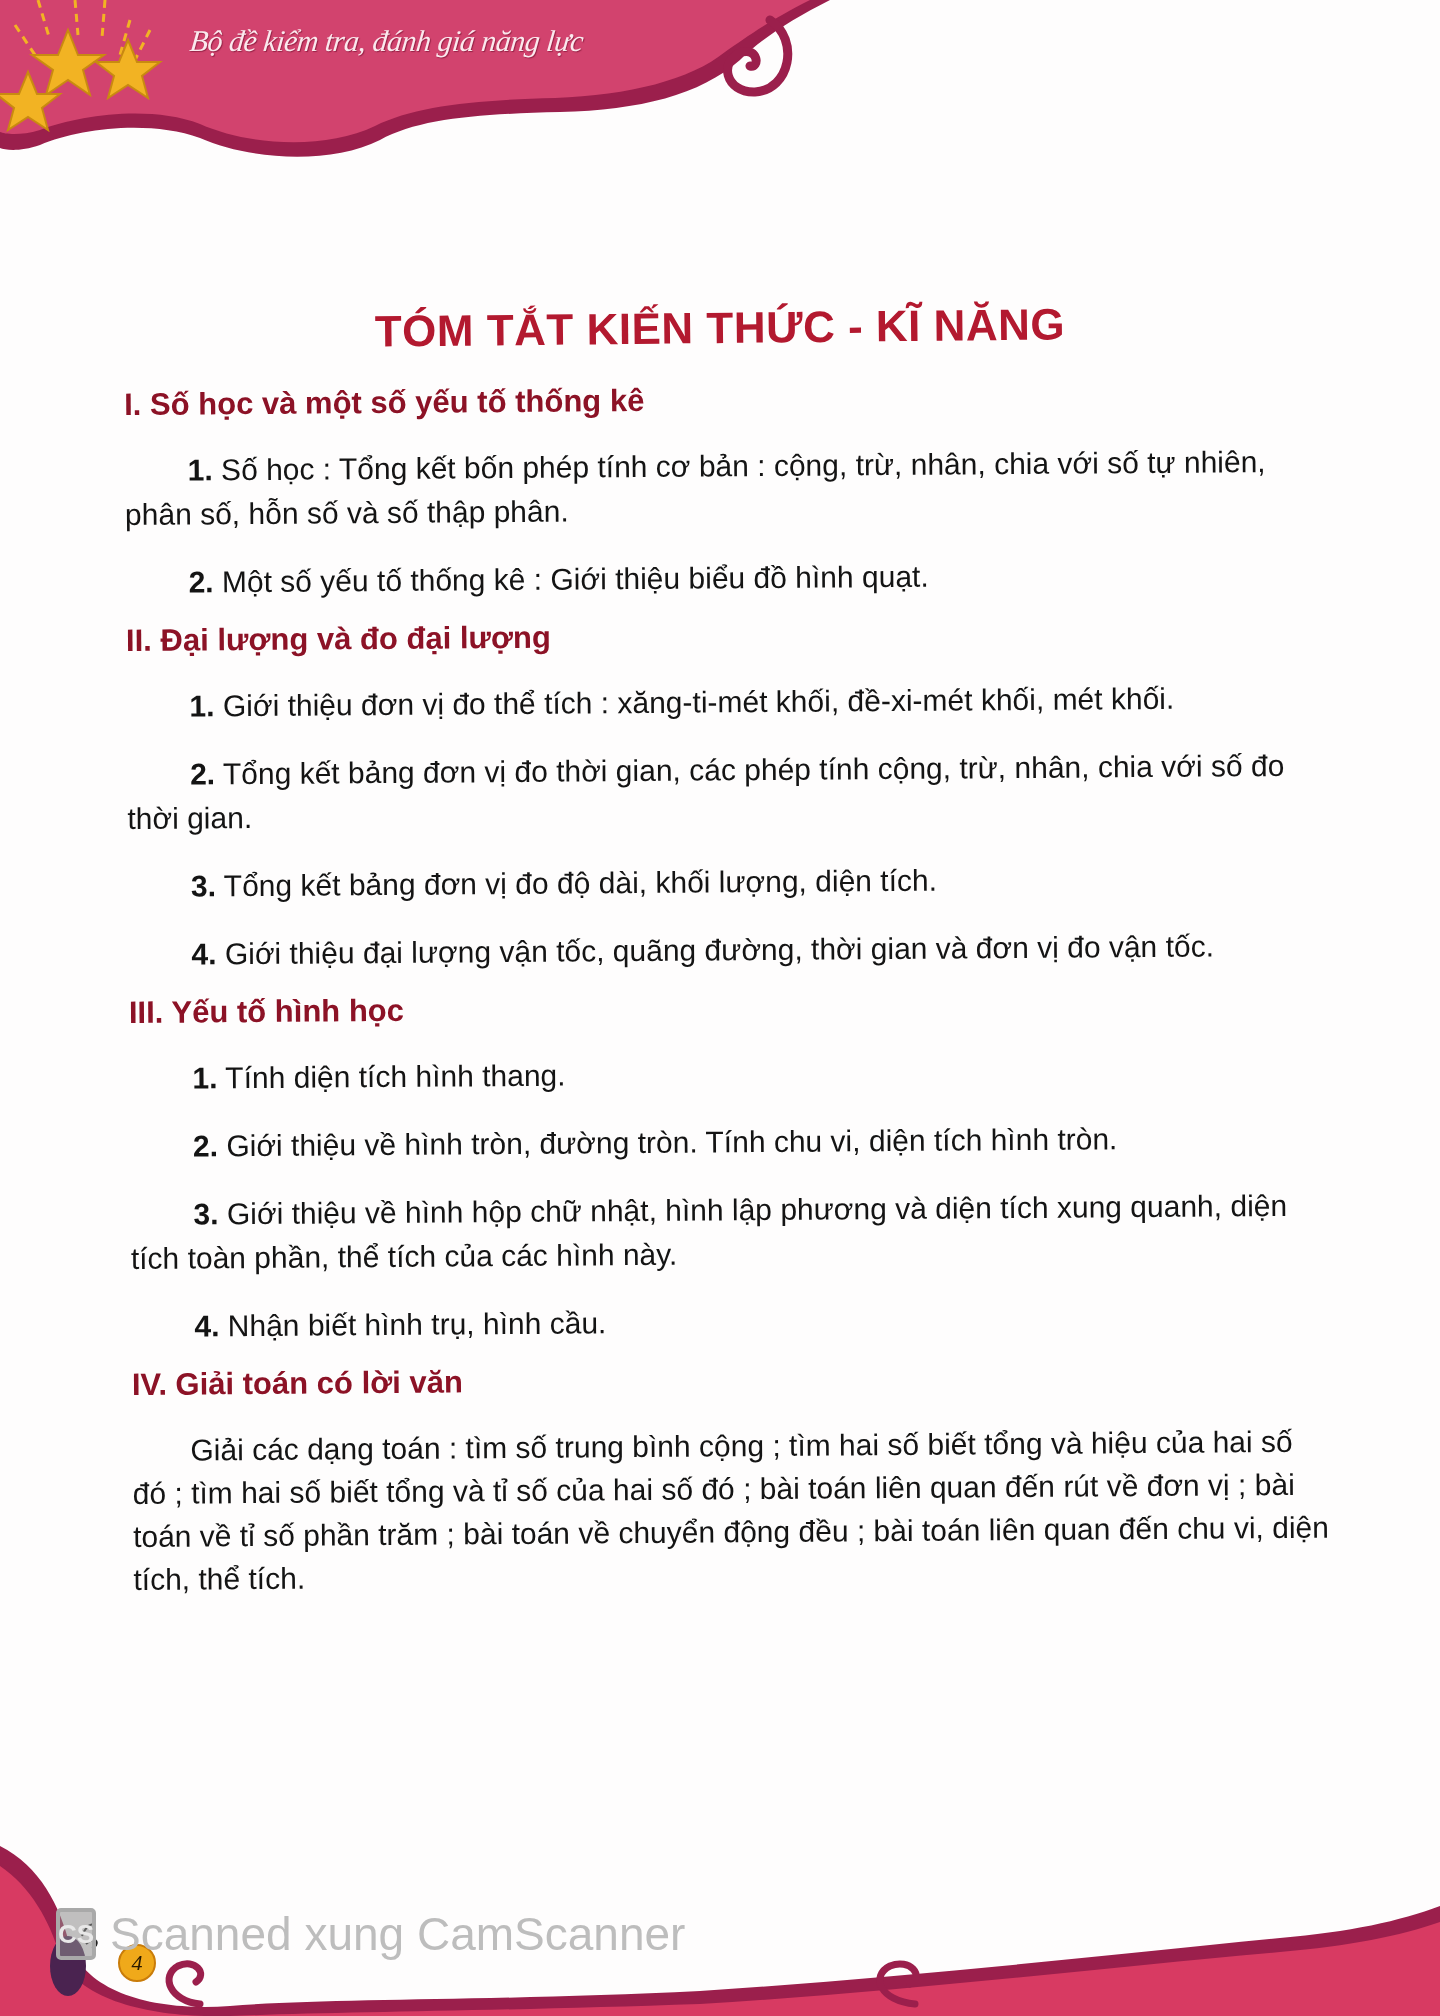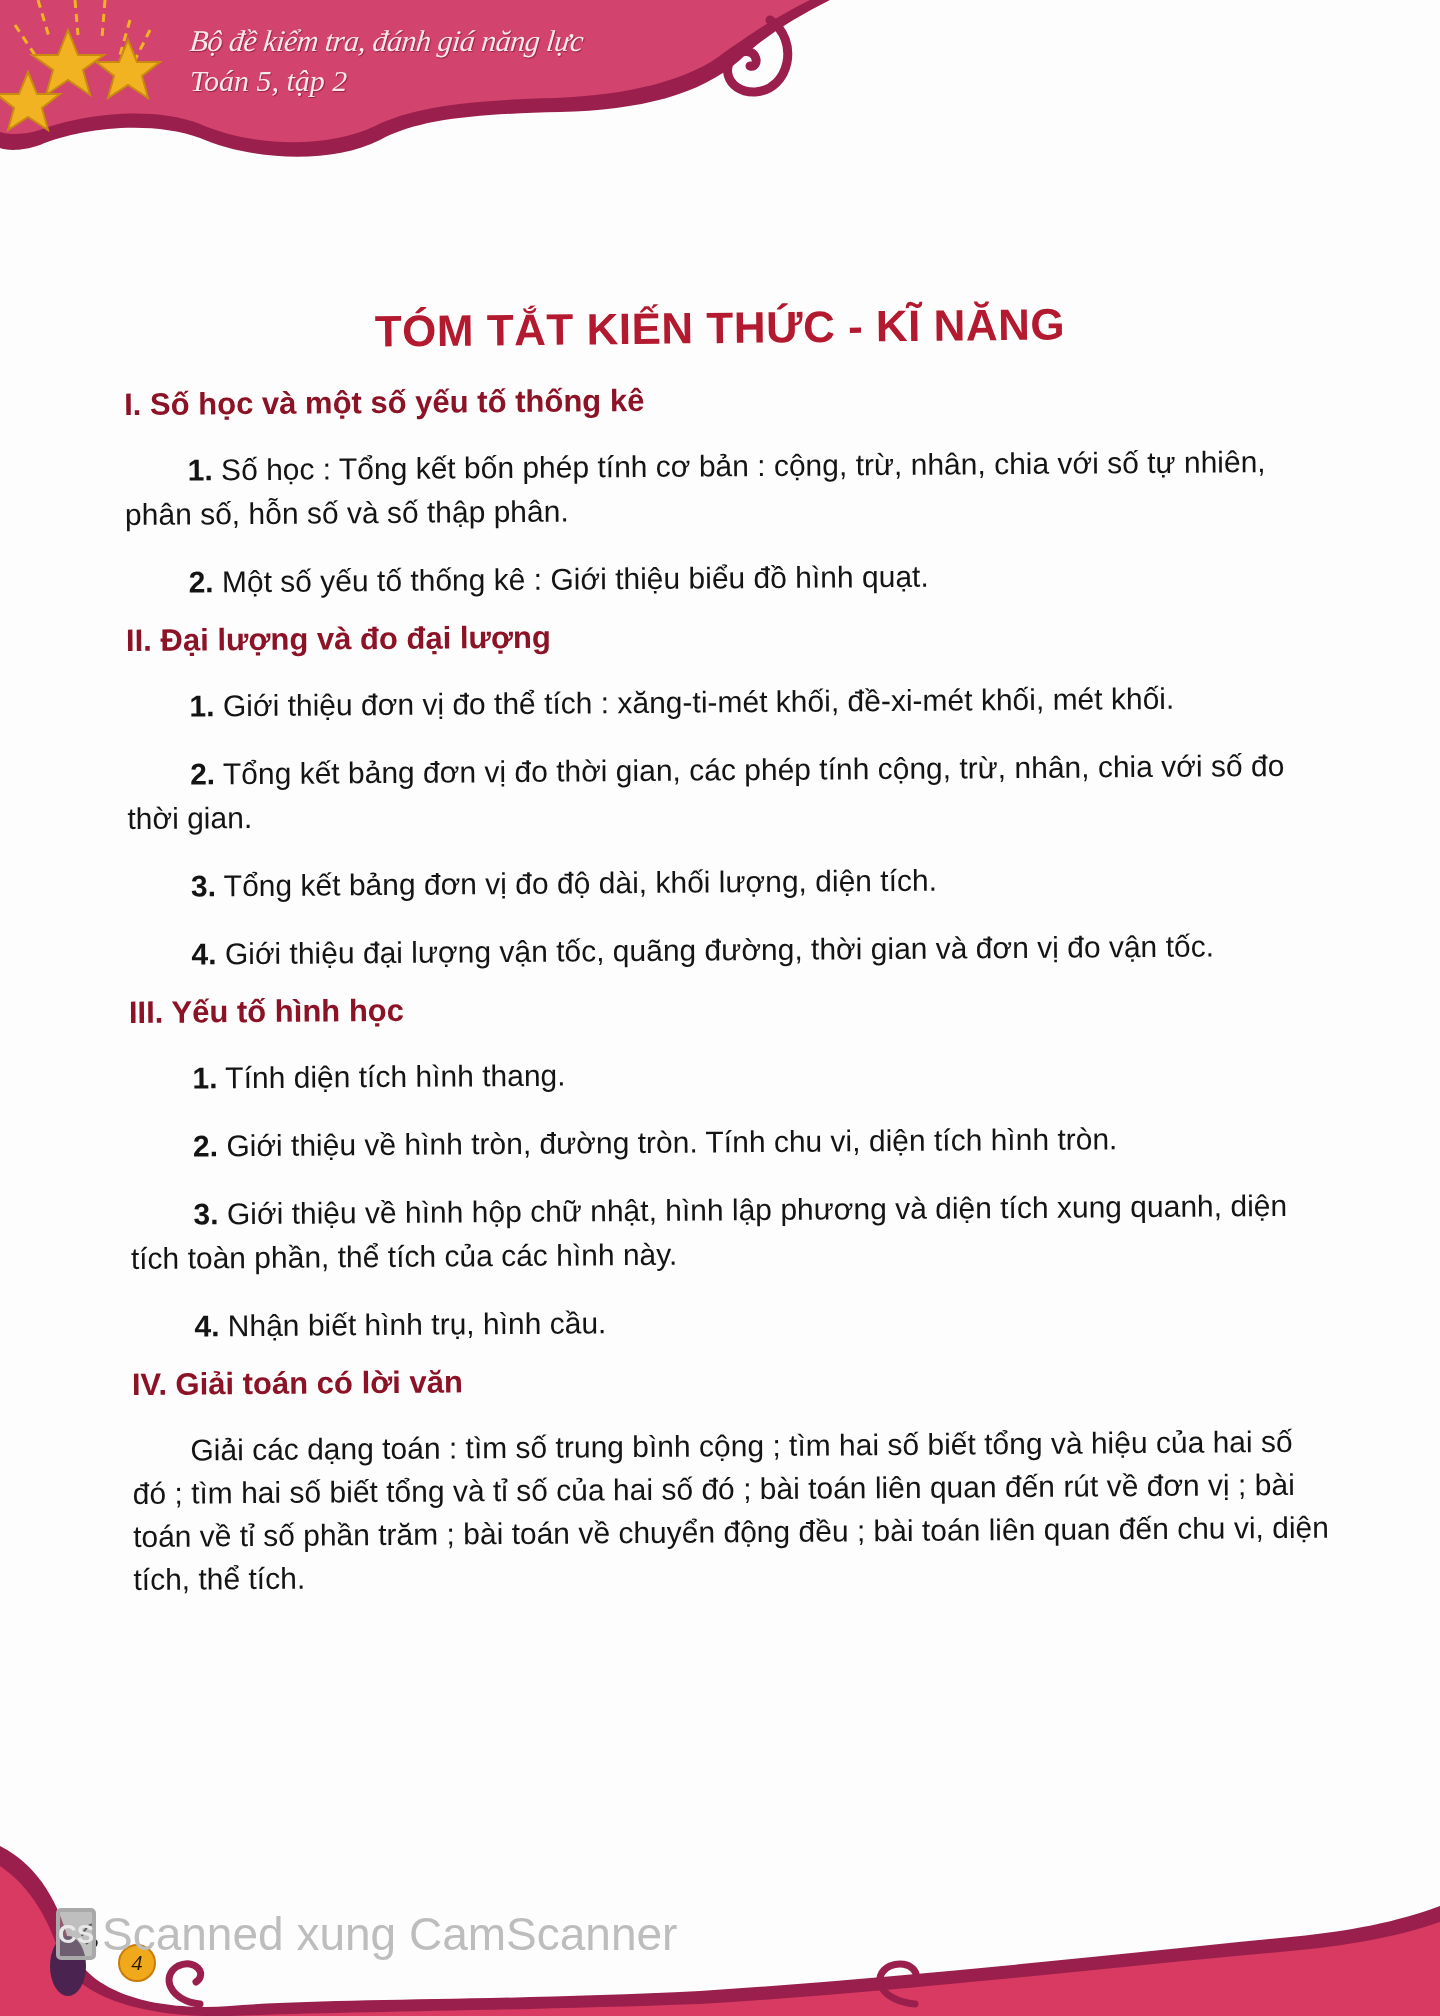--- a/index.html
+++ b/index.html
@@ -38,21 +38,21 @@
   .gap-h { height: 16px; }
   .para { font-size: 30px; line-height: 43px; margin: 0; text-indent: 58px; }
   .watermark {
     position: absolute; left: 56px; top: 1907px; display: flex; align-items: center;
     color: #bdbdbd; font-size: 46px;
   }
   .cs-logo {
     width: 40px; height: 52px; border: 4px solid #a9a9a9; border-radius: 5px;
     background: rgba(140,140,140,0.55); color: #e8e8e8; font-weight: bold;
     font-size: 26px; display: flex; align-items: center; justify-content: center;
-    margin-right: 6px; box-sizing: border-box;
+    margin-right: 14px; box-sizing: border-box;
   }
   .page-number {
     position: absolute; left: 118px; top: 1944px; width: 34px; height: 34px;
     border-radius: 50%; background: #f0a91a; border: 2px solid #c97c0a;
     color: #2a1a00; font-size: 22px; font-family: "Liberation Serif", serif;
     display: flex; align-items: center; justify-content: center; font-style: italic;
   }
 </style>
 </head>
 <body>
@@ -74,21 +74,20 @@
 
   <g>
     <polygon points="68,30 78,55 104,55 83,70 90,95 68,80 46,95 53,70 32,55 58,55" fill="#f2b323" stroke="#c98a10" stroke-width="2"></polygon>
     <polygon points="128,40 137,62 160,62 142,76 148,98 128,85 108,98 114,76 96,62 119,62" fill="#f2b323" stroke="#c98a10" stroke-width="2"></polygon>
     <polygon points="28,72 37,94 60,94 42,108 48,130 28,117 8,130 14,108 -4,94 19,94" fill="#f2b323" stroke="#c98a10" stroke-width="2"></polygon>
   </g>
 </svg>
 
 <div class="header-text">
   <span class="header-series">Bộ đề kiểm tra, đánh giá năng lực</span>
-  <span class="header-book">Toán 5, tập 2</span>
 </div>
 
 <h1 class="page-title">TÓM TẮT KIẾN THỨC - KĨ NĂNG</h1>
 
 <div class="content">
 
   <h2 class="section-heading">I.  Số học và một số yếu tố thống kê</h2>
   <div class="gap-s"></div>
   <p class="item"><span class="num">1.</span><span> Số học : Tổng kết bốn phép tính cơ bản : cộng, trừ, nhân, chia với số tự nhiên, phân số, hỗn số và số thập phân.</span></p>
   <div class="gap-s"></div>

